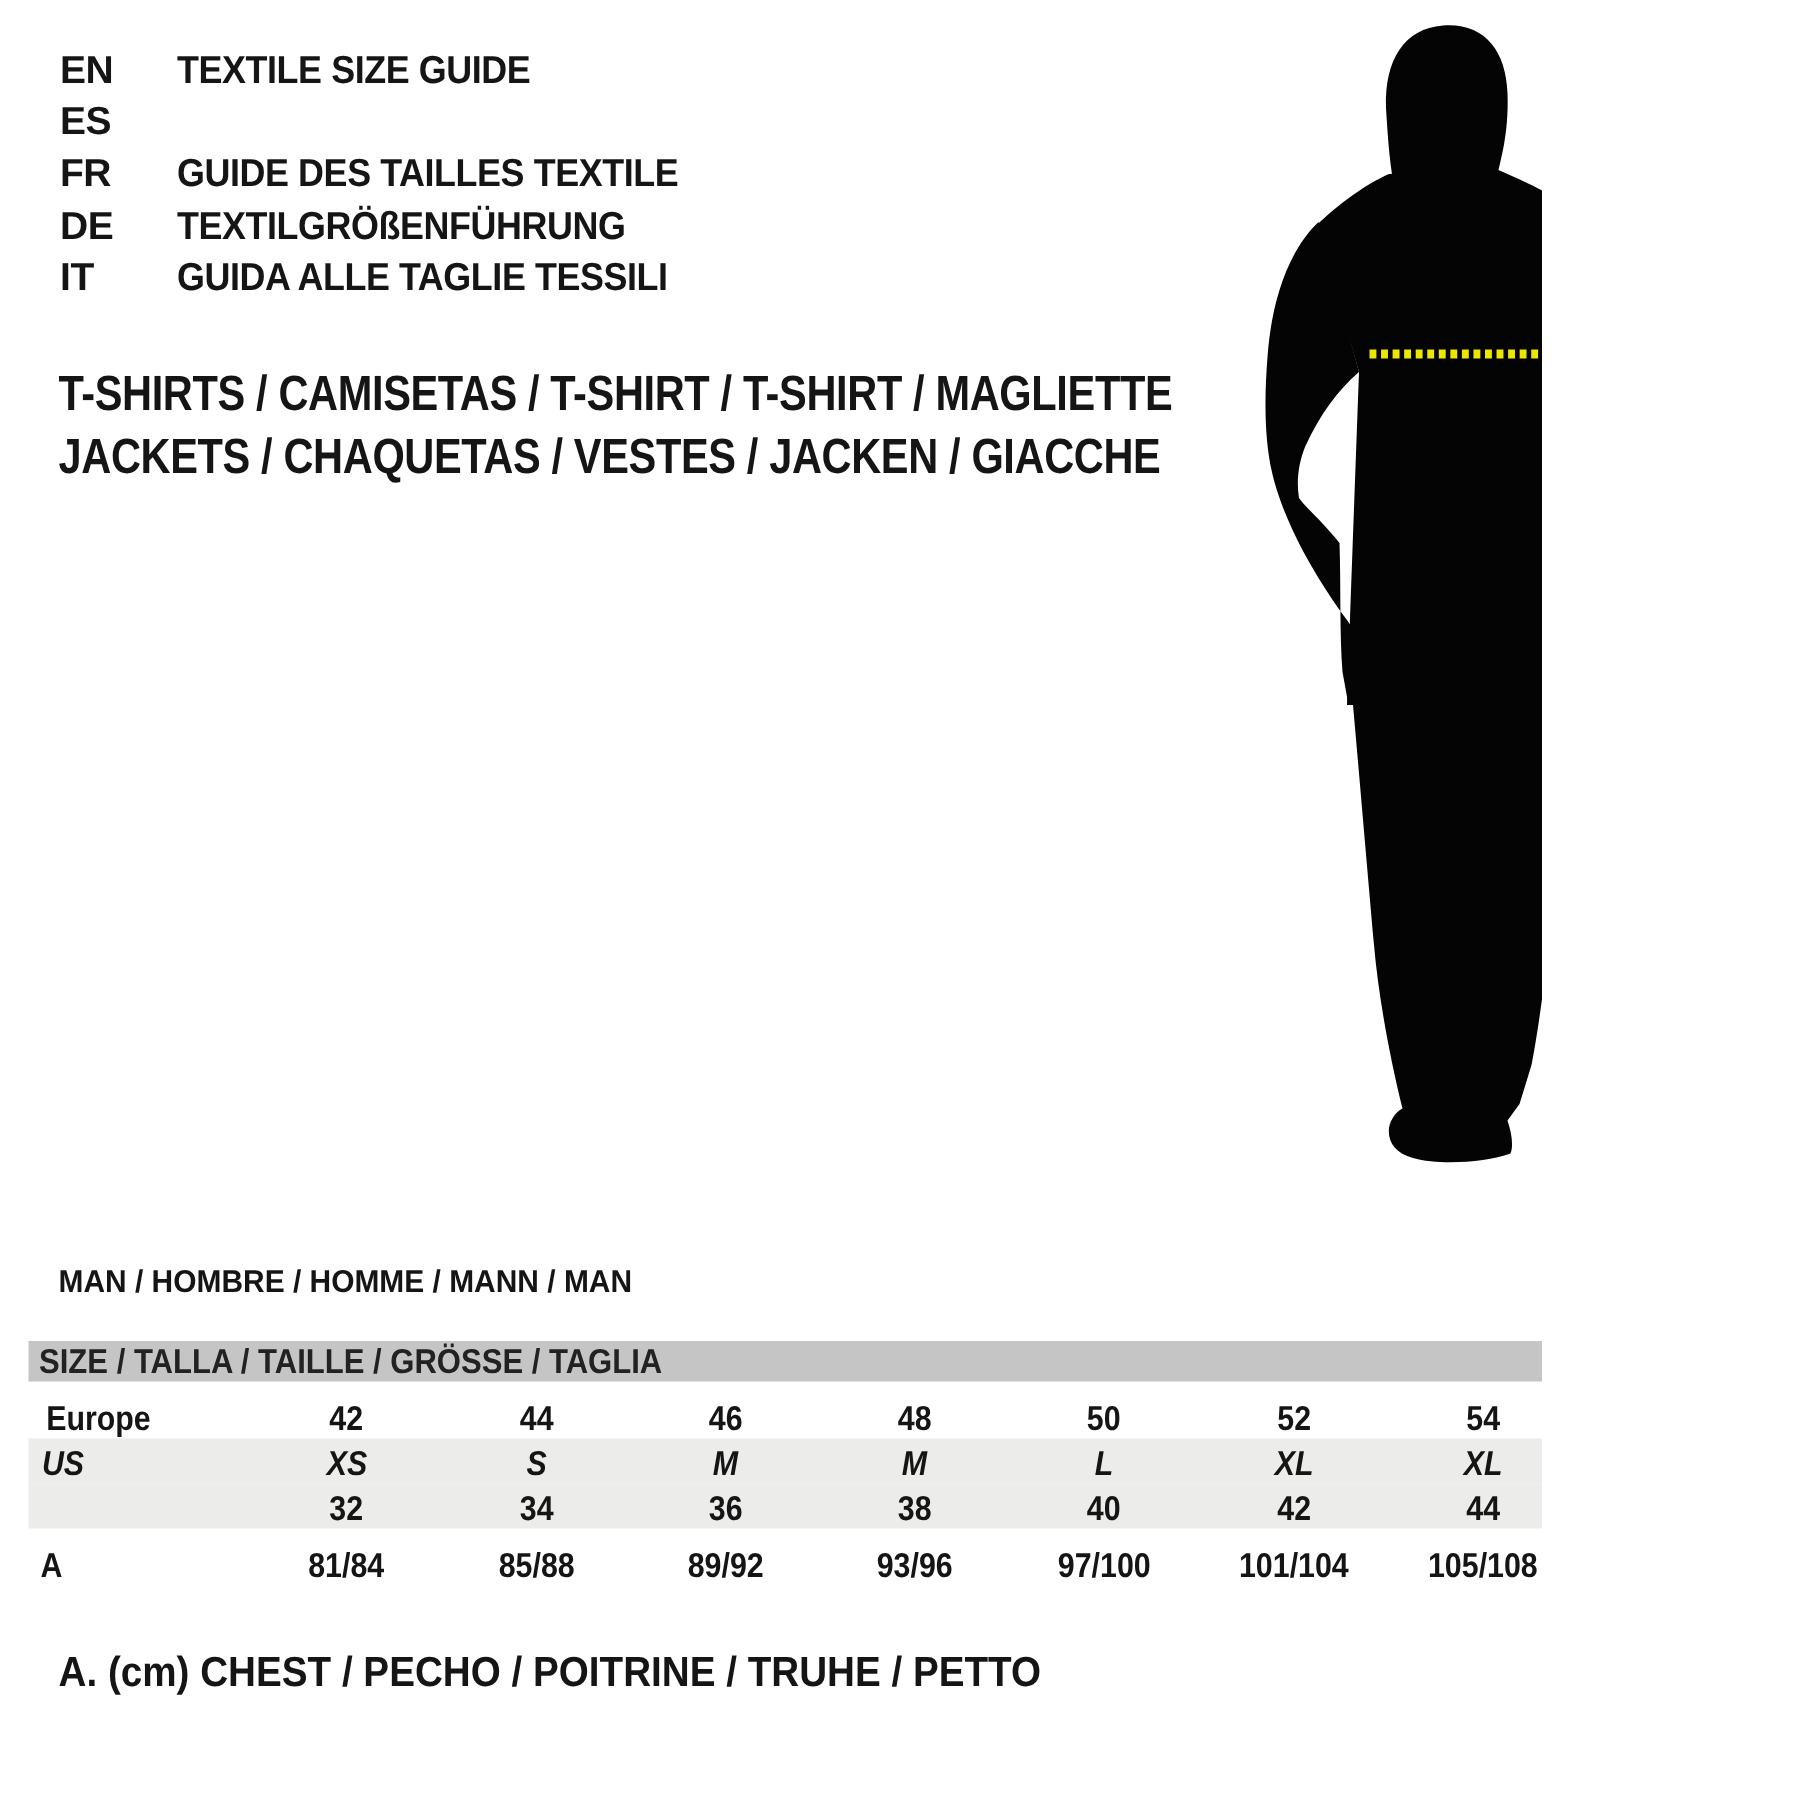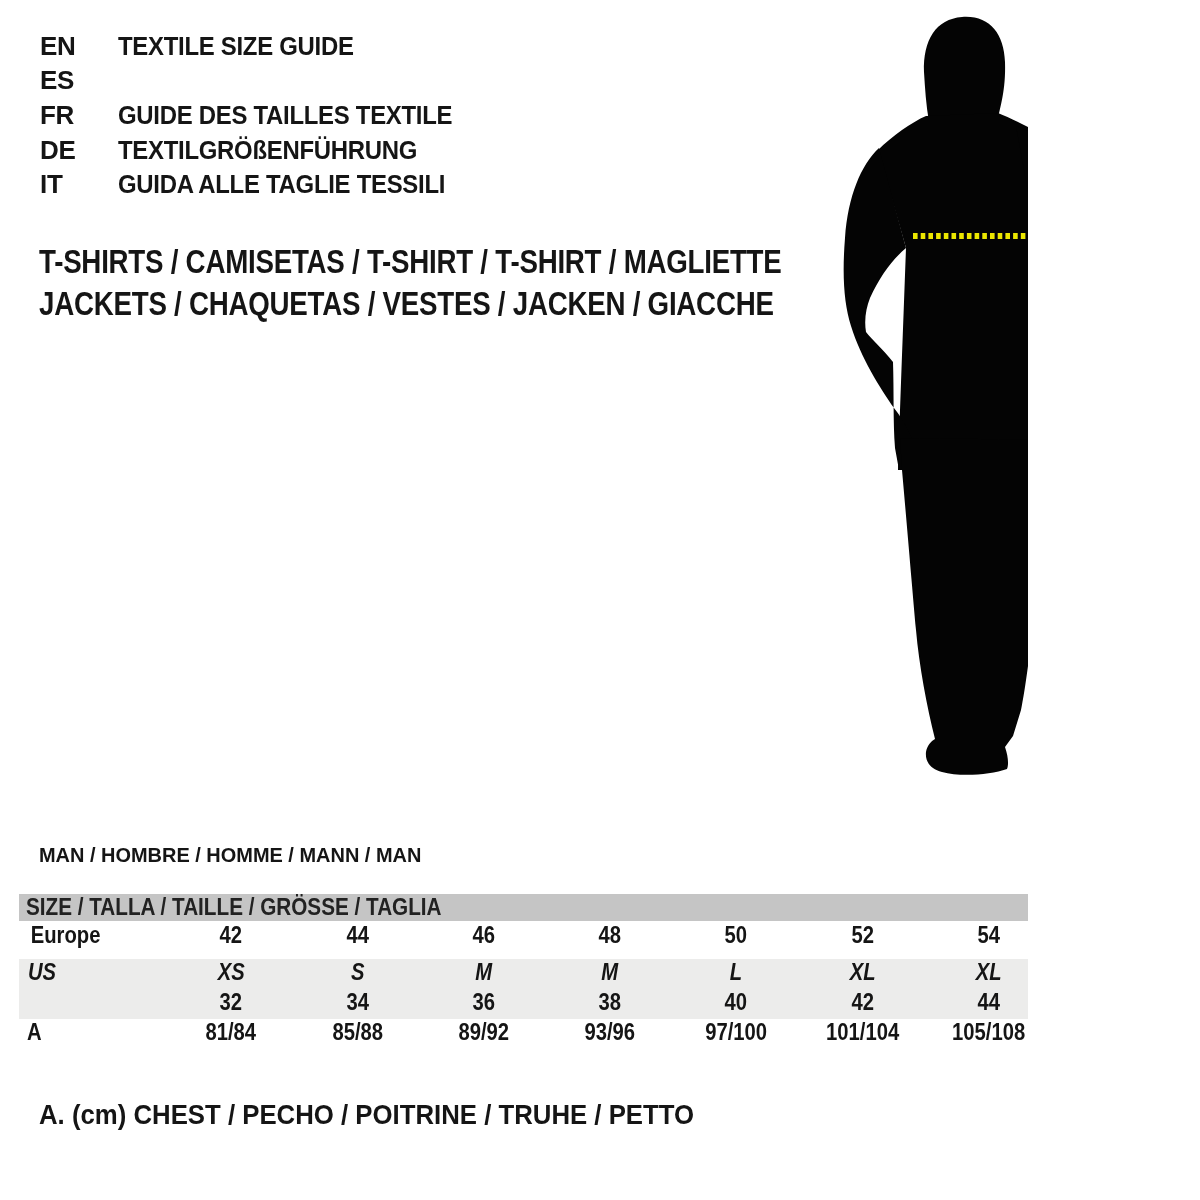--- a/index.html
+++ b/index.html
@@ -27,21 +27,21 @@
   .figure-wrap{position:absolute;left:820px;top:0;width:380px;height:800px;}
   .figure-label{position:absolute;left:1120px;top:218px;font-size:30px;color:#161616;}
 
   
   .man-title{position:absolute;left:39px;top:843px;font-size:21px;}
   .man-title .cx{transform:scaleX(.95);}
 
   
   .size-table{position:absolute;left:19px;top:894px;width:1145px;font-size:23px;}
   .thead{height:27px;background:#c5c5c5;display:flex;align-items:center;padding-left:7px;box-sizing:border-box;margin-bottom:1px;color:#222;}
-  .trow{display:flex;align-items:flex-start;gap:28px;}
+  .trow{display:flex;align-items:flex-end;gap:28px;}
   .trow.r0{height:37px;}
   .trow.r1{height:30px;font-style:italic;}
   .trow.r2{height:30px;}
   .trow.r3{height:38px;}
   .trow.shaded{background:#ececeb;}
   .tlabel{width:135px;padding-left:7px;box-sizing:border-box;}
   .tcell{flex:1;text-align:center;}
 
   
   .footnote{position:absolute;left:39px;top:1099px;font-size:28px;}

